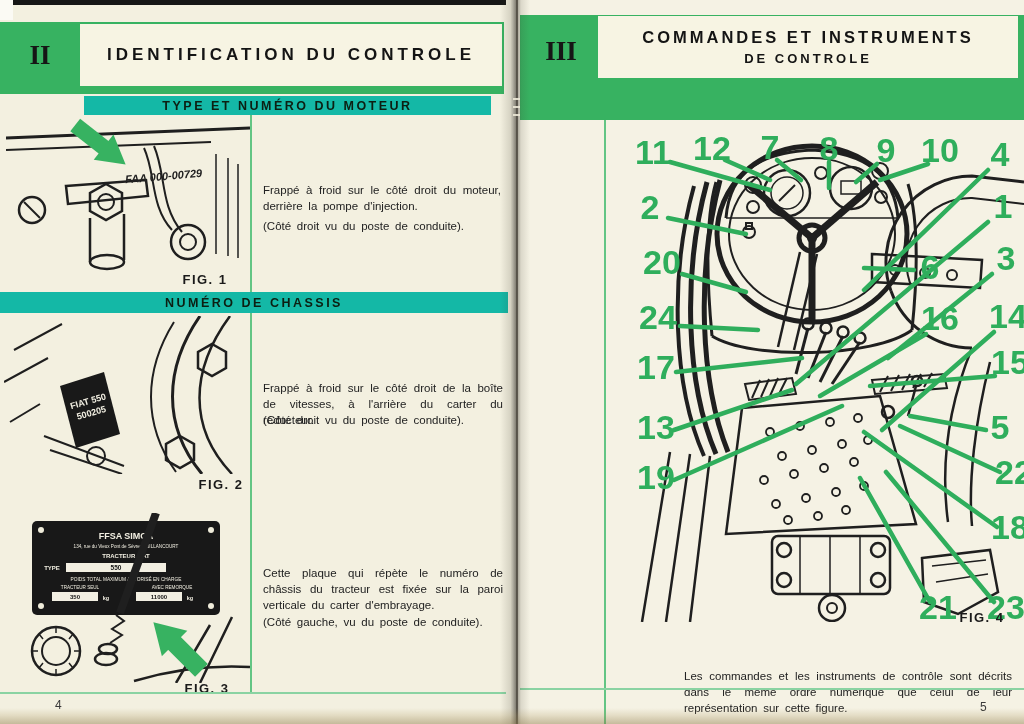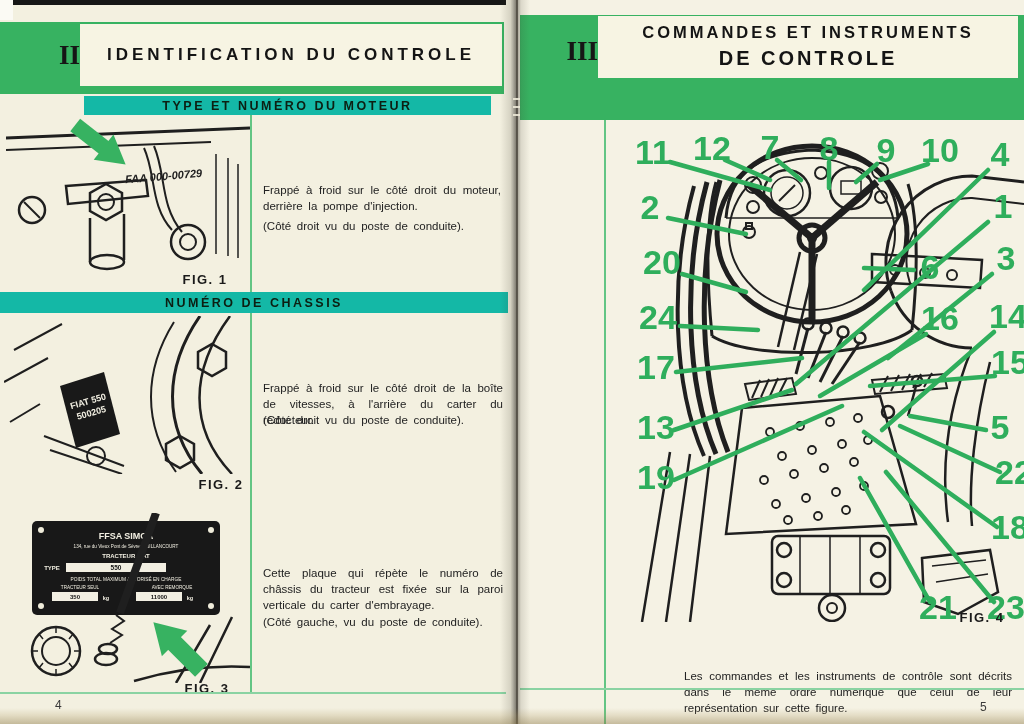--- a/index.html
+++ b/index.html
@@ -18,21 +18,21 @@
      background:linear-gradient(to bottom,rgba(170,148,92,0) 0%,rgba(170,148,92,.22) 45%,rgba(140,120,70,.45) 100%);}
   .gutter{left:500px;top:0;width:30px;height:724px;
      background:linear-gradient(to right,rgba(60,55,40,0) 0%,rgba(60,55,40,.16) 35%,rgba(28,24,16,.5) 52%,rgba(60,55,40,.14) 70%,rgba(60,55,40,0) 100%);}
   .gutter-line{left:516px;top:0;width:2px;height:724px;background:#35312a;opacity:.65;}
   .stitch{left:513px;width:7px;height:2px;background:#ece8d6;opacity:.9;}
 
   
   .hdr-green-l{left:0;top:22px;width:504px;height:72px;background:#37b261;}
   .hdr-green-r{left:520px;top:15px;width:504px;height:105px;background:#37b261;}
   .roman{color:#161616;font-family:"Liberation Serif",serif;font-weight:bold;
-         font-size:27px;text-align:right;}
+         font-size:27px;text-align:center;}
   .titlebox{background:#f7f4e3;display:flex;align-items:center;justify-content:center;
             flex-direction:column;}
   .title-text{color:#141414;font-weight:bold;font-size:17px;letter-spacing:4px;
               text-align:center;line-height:1.45;}
   .banner{background:#14b8a6;display:flex;align-items:center;justify-content:center;
           color:#0c1f12;font-weight:bold;font-size:12.5px;letter-spacing:2.5px;}
 
   
   .vrule{width:2px;background:#63c584;}
   .hrule{height:2px;background:#8ad3a2;}
@@ -160,21 +160,21 @@
   <div class="abs para" style="left:263px;top:565px;width:240px;">Cette plaque qui répète le numéro de châssis du tracteur est fixée sur la paroi verticale du carter d'embrayage.</div>
   <div class="abs para" style="left:263px;top:614px;width:240px;">(Côté gauche, vu du poste de conduite).</div>
 
   <div class="abs hrule" style="left:0;top:692px;width:506px;"></div>
   <div class="abs pagenum" style="left:55px;top:698px;">4</div>
 
   <div class="abs hdr-green-r"></div>
   <div class="abs roman" style="left:524px;top:36px;width:74px;">III</div>
   <div class="abs titlebox" style="left:598px;top:16px;width:420px;height:62px;">
     <div class="title-text" style="font-size:16.5px;letter-spacing:3px;">COMMANDES ET INSTRUMENTS</div>
-    <div class="title-text" style="font-size:20px;letter-spacing:3px;">DE CONTROLE</div>
+    <div class="title-text" style="font-size:13px;letter-spacing:3px;">DE CONTROLE</div>
   </div>
 
   <div class="abs vrule" style="left:604px;top:120px;height:604px;"></div>
 
   <svg class="abs" style="left:520px;top:122px;" width="504" height="500" viewBox="0 0 504 500">
     <g>
 
       <path class="ink" stroke-width="3" d="M206,96 C210,44 248,30 292,28 C336,30 374,46 378,96"></path>
       <line class="ink" stroke-width="1.5" x1="206" y1="96" x2="378" y2="96"></line>
       <circle class="ink" stroke-width="2.5" cx="267" cy="71" r="23"></circle>

